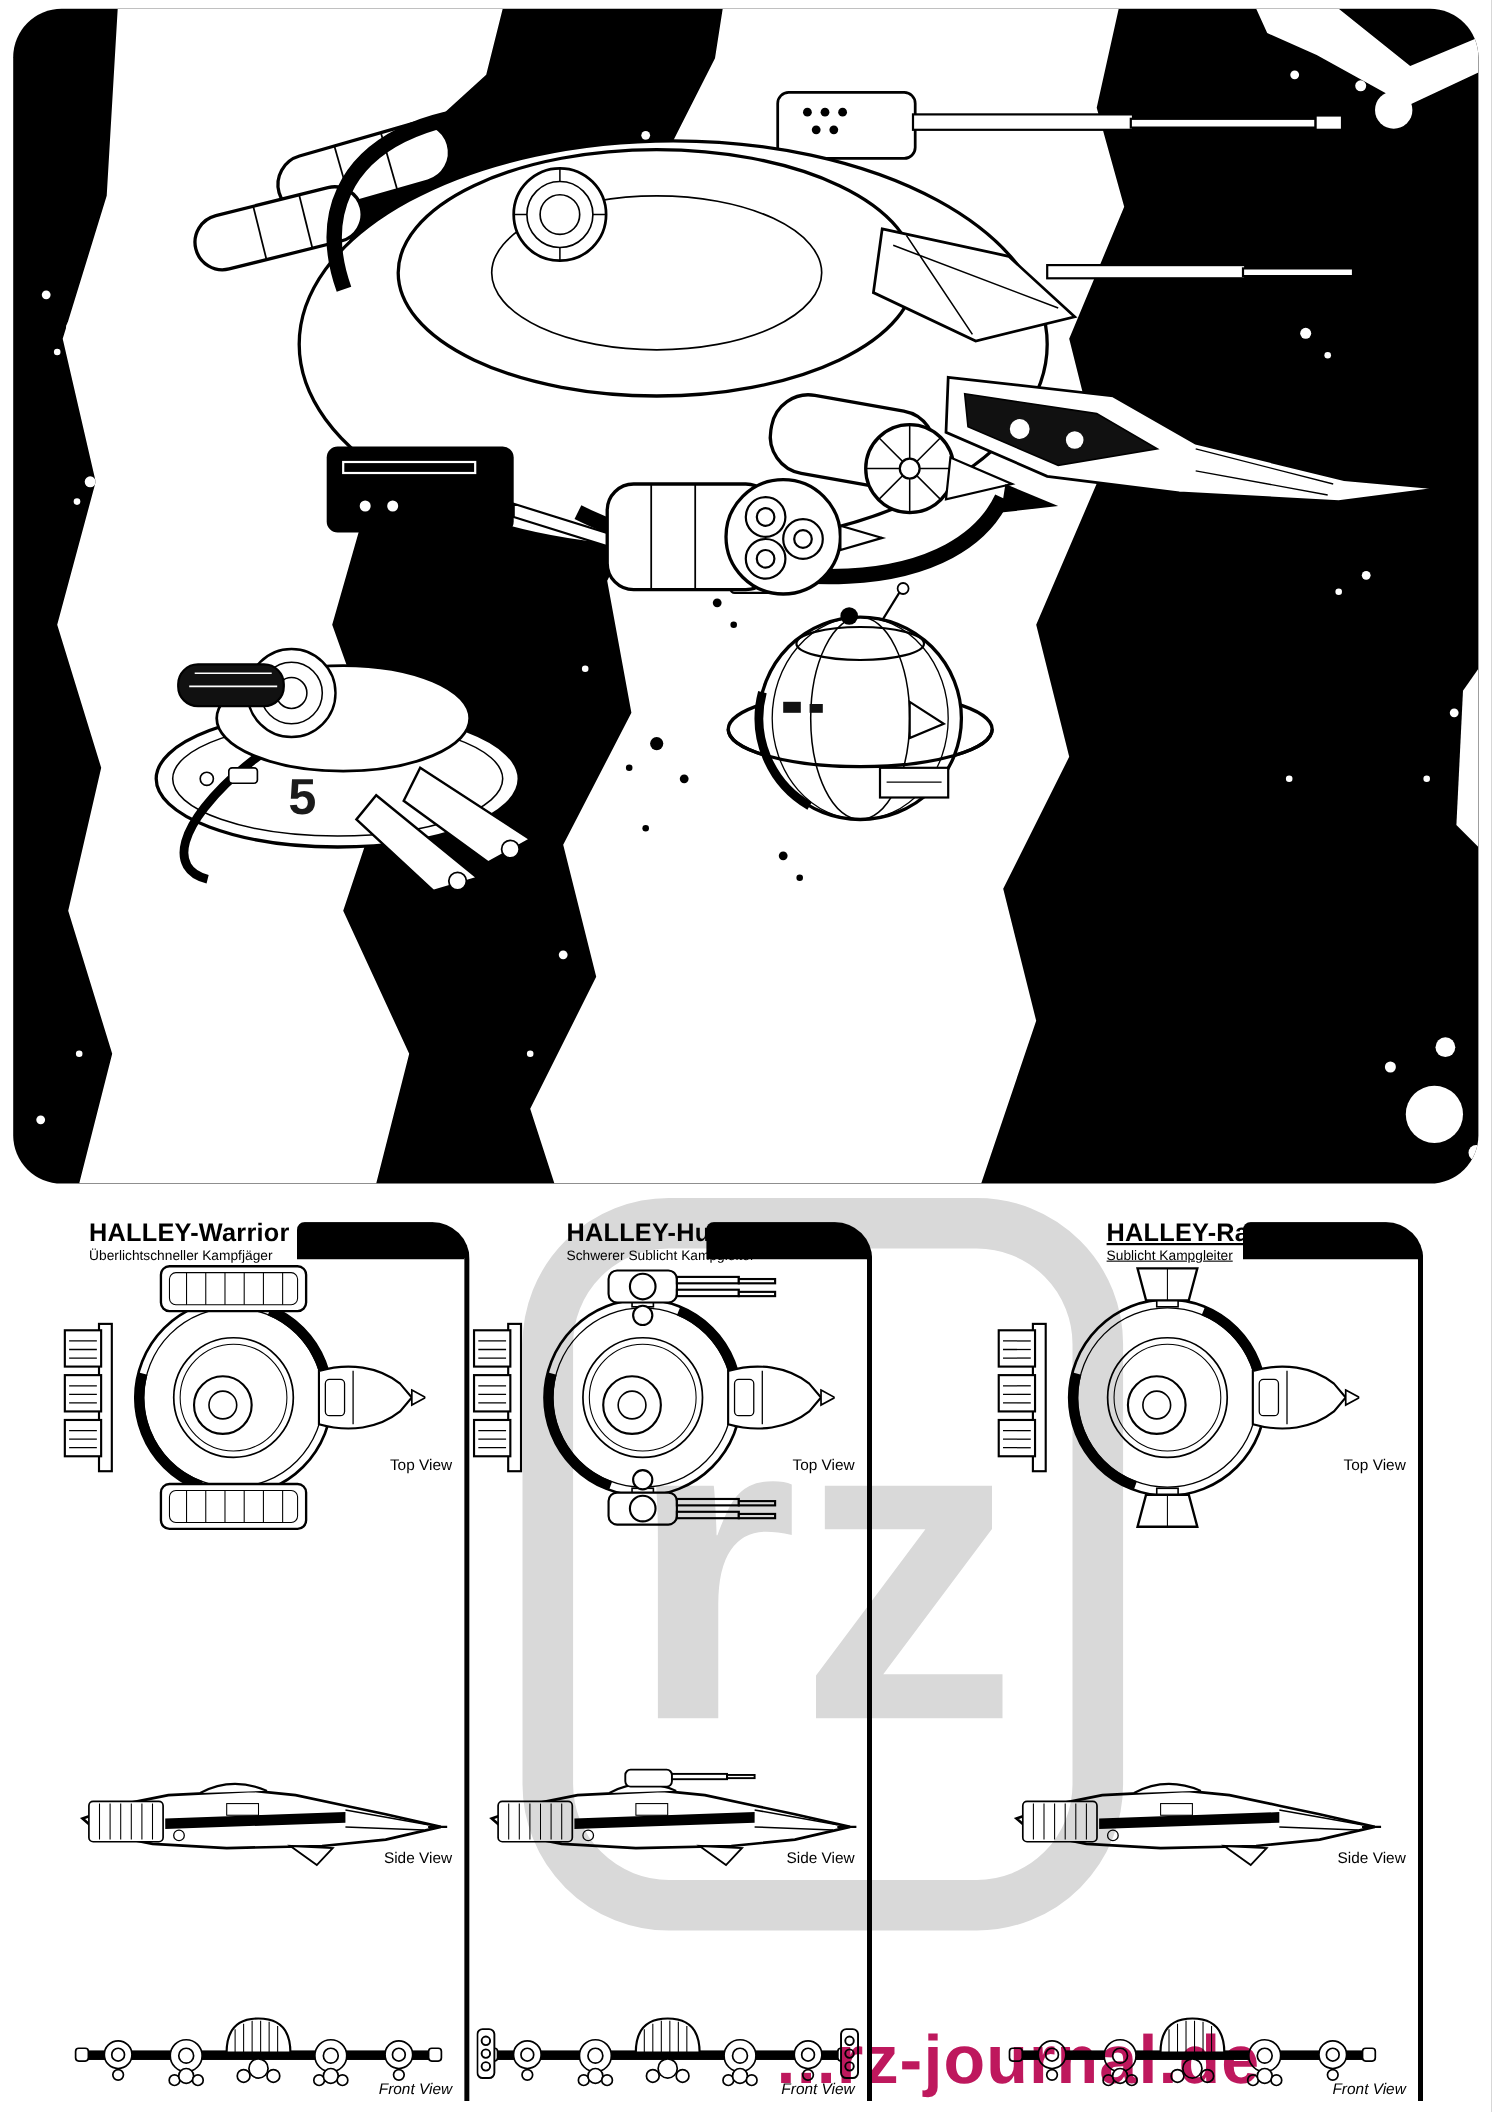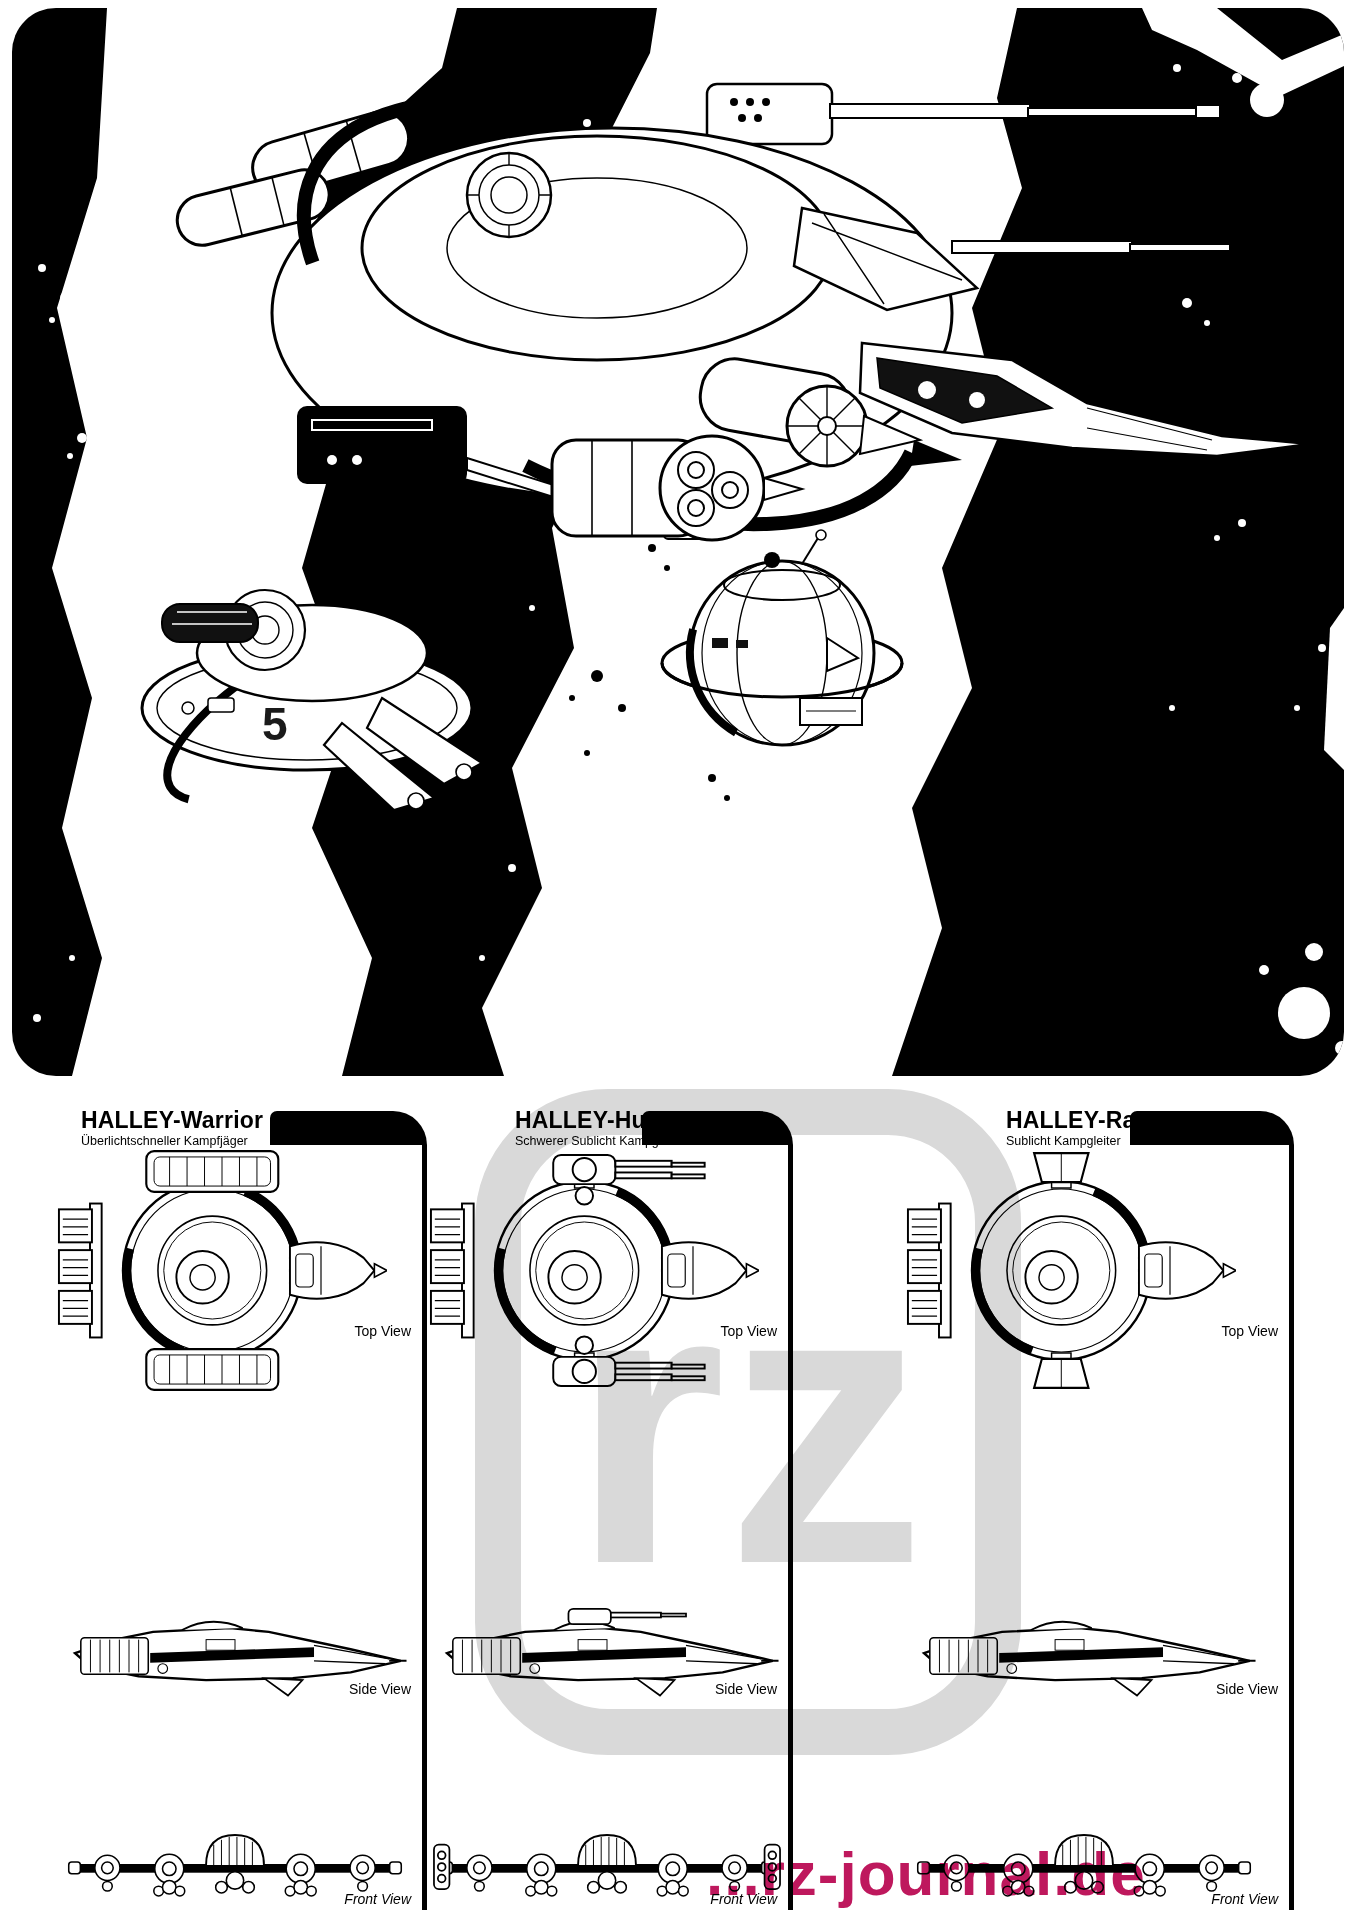--- a/index.html
+++ b/index.html
@@ -15,21 +15,21 @@
   .panel svg{display:block;width:100%;height:100%;}
 
   
   .col{position:absolute;top:1105px;height:805px;z-index:2;}
   .col.c1{left:55px;width:372px;}
   .col.c2{left:427px;width:366px;}
   .col.c3{left:858px;width:436px;}
   .header{position:absolute;top:2px;z-index:3;}
   .c1 .header{left:26px;}
   .c2 .header{left:88px;}
-  .c3 .header{left:148px;}
+  .c3 .header{left:148px;text-decoration:underline;}
   .ship-title{font-weight:bold;font-size:23px;line-height:26px;letter-spacing:.2px;}
   .ship-subtitle{font-size:12.5px;line-height:15px;margin-top:1px;}
   .bracket{
     position:absolute;top:6px;bottom:0;right:0;
     border-top:34px solid #000;border-right:5px solid #000;
     border-top-right-radius:34px;border-top-left-radius:7px;
   }
   .c1 .bracket,.c2 .bracket{left:215px;}
   .c3 .bracket{left:272px;}
   .viewlabel{position:absolute;right:16px;font-size:14px;}

